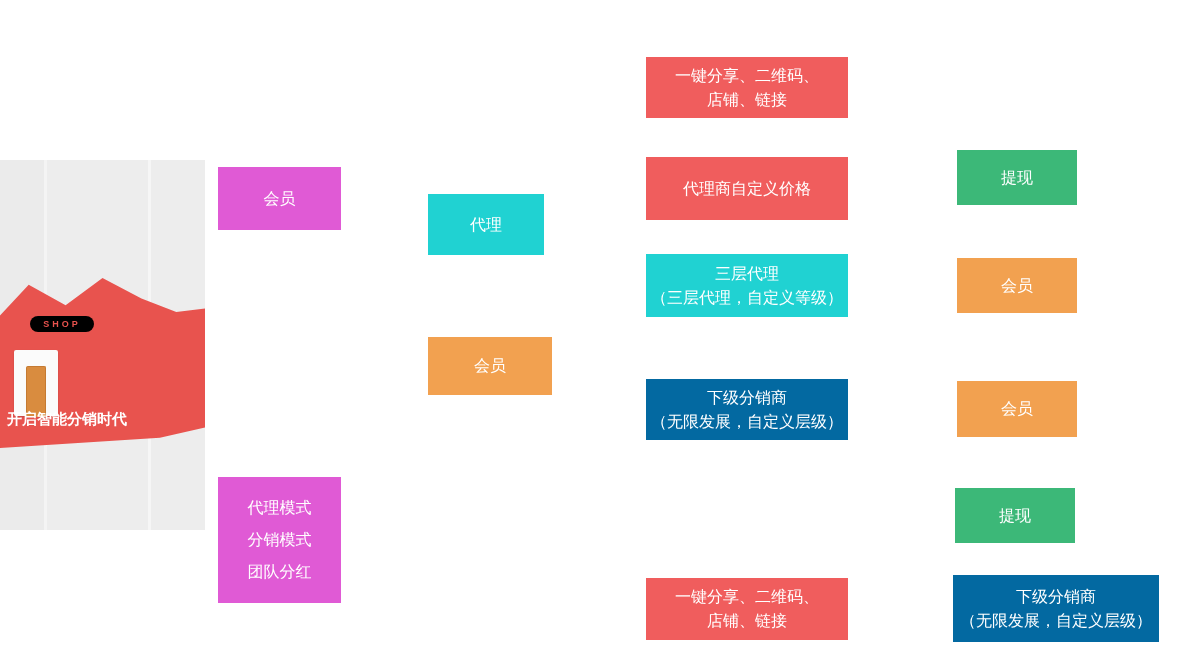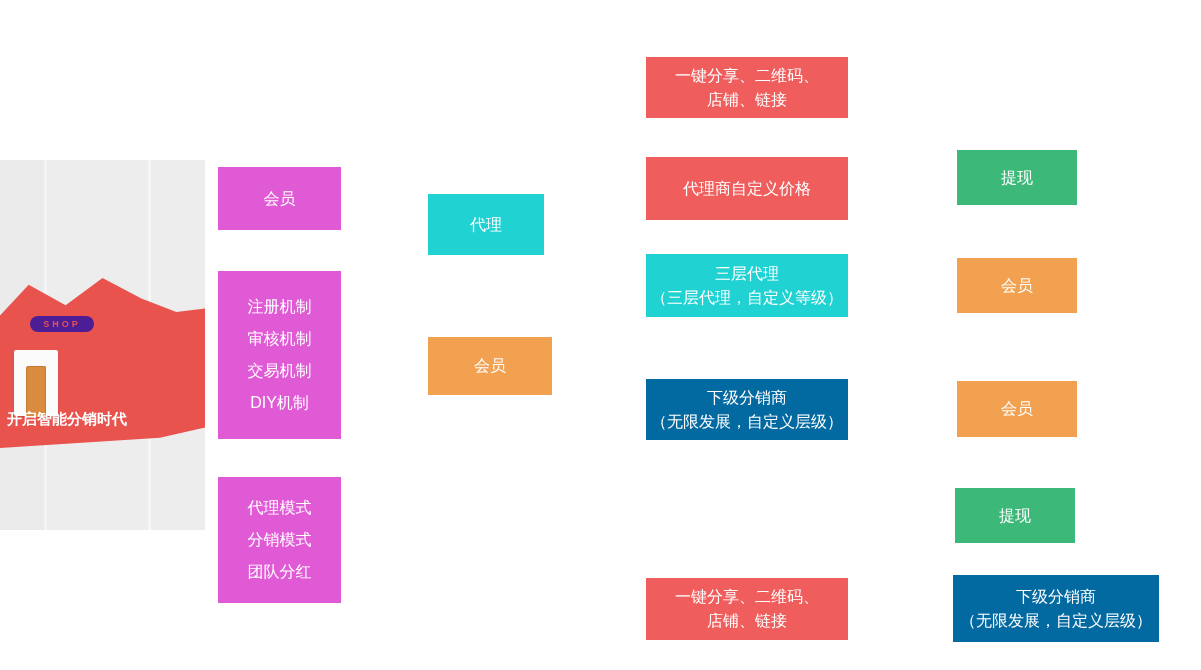--- a/index.html
+++ b/index.html
@@ -87,21 +87,21 @@
     position: absolute;
     left: 12px; top: 16px; width: 18px; height: 50px;
     background: #d98c3f;
     border: 1px solid #c57a32;
     border-bottom: none;
     border-radius: 2px 2px 0 0;
   }
   .shop-sign {
     position: absolute;
     left: 30px; top: 156px; width: 64px; height: 16px;
-    background: #4c1d95;
+    background: #000000;
     border-radius: 9px;
     color: #e8534e;
     font-size: 9px;
     font-weight: bold;
     letter-spacing: 3px;
     display: flex;
     align-items: center;
     justify-content: center;
   }
   .headline {
@@ -125,26 +125,20 @@
       <div class="door"></div>
     </div>
     <div class="shop-sign">SHOP</div>
     <div class="headline">开启智能分销时代</div>
   </div>
 
   <div class="box pink b-m1">
     <div class="line">会员</div>
   </div>
 
-  <div class="box pink b-m2">
-    <div class="line">注册机制</div>
-    <div class="line">审核机制</div>
-    <div class="line">交易机制</div>
-    <div class="line">DIY机制</div>
-  </div>
 
   <div class="box pink b-m3">
     <div class="line">代理模式</div>
     <div class="line">分销模式</div>
     <div class="line">团队分红</div>
   </div>
 
   <div class="box cyan b-r1">
     <div class="line">代理</div>
   </div>

